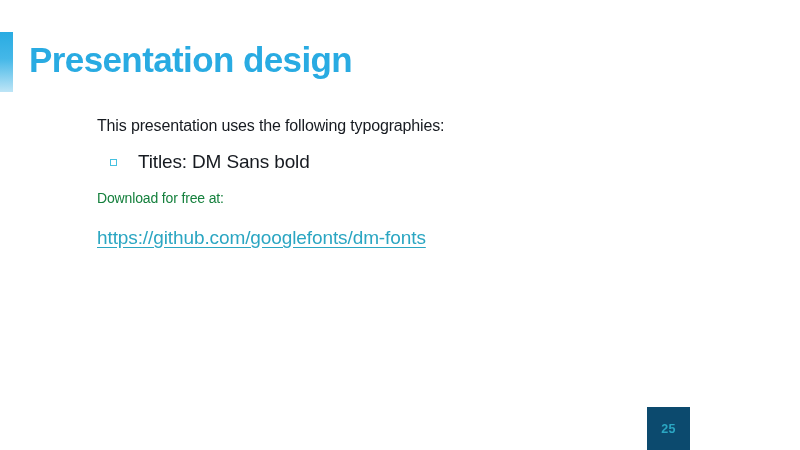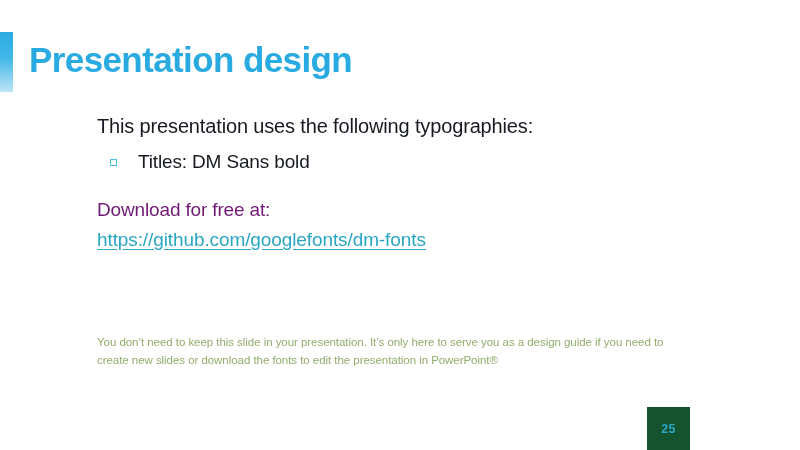--- a/index.html
+++ b/index.html
@@ -40,21 +40,21 @@
   }
 
   
   .body-block {
     position: absolute;
     left: 97px;
     top: 112px;
     width: 600px;
   }
   .lead-line {
-    font-size: 20px;
+    font-size: 16px;
     color: #161A20;
     line-height: 28px;
     letter-spacing: -0.15px;
     white-space: nowrap;
   }
   .bullet-list {
     list-style: none;
     margin: 8px 0 0 0;
     padding: 0;
   }
@@ -75,30 +75,30 @@
     flex: 0 0 auto;
   }
   .bullet-label {
     font-size: 19px;
     color: #161A20;
     letter-spacing: -0.15px;
     margin-left: 21px;
     white-space: nowrap;
   }
   .download-line {
-    margin-top: 20px;
-    font-size: 19px;
-    color: #701a75;
+    margin-top: 8px;
+    font-size: 14px;
+    color: #15803d;
     letter-spacing: -0.15px;
     line-height: 28px;
     white-space: nowrap;
   }
   .download-link {
     display: inline-block;
-    margin-top: 2px;
+    margin-top: 12px;
     font-size: 19px;
     color: #2BA6C2;
     text-decoration: underline;
     text-underline-offset: 3px;
     letter-spacing: -0.1px;
     line-height: 28px;
     white-space: nowrap;
     cursor: pointer;
   }
 
@@ -114,21 +114,21 @@
     letter-spacing: -0.05px;
   }
 
   
   .page-number-block {
     position: absolute;
     right: 0;
     bottom: 0;
     width: 43px;
     height: 43px;
-    background: #14532d;
+    background: #0c4a6e;
     display: flex;
     align-items: center;
     justify-content: center;
   }
   .page-number {
     font-size: 12.5px;
     font-weight: bold;
     color: #2BA6C2;
     letter-spacing: 0.2px;
   }
@@ -152,19 +152,18 @@
         <span class="bullet-label">Titles: DM Sans bold</span>
       </li>
     </ul>
 
     <div class="download-line">Download for free at:</div>
 
     <a class="download-link">https://github.com/googlefonts/dm-fonts</a>
 
   </div>
 
-  <div class="footer-note">You don’t need to keep this slide in your presentation. It’s only here to serve you as a design guide if you need to create new slides or download the fonts to edit the presentation in PowerPoint®</div>
 
   <div class="page-number-block">
     <span class="page-number">25</span>
   </div>
 
 </div>
 
 </body></html>

